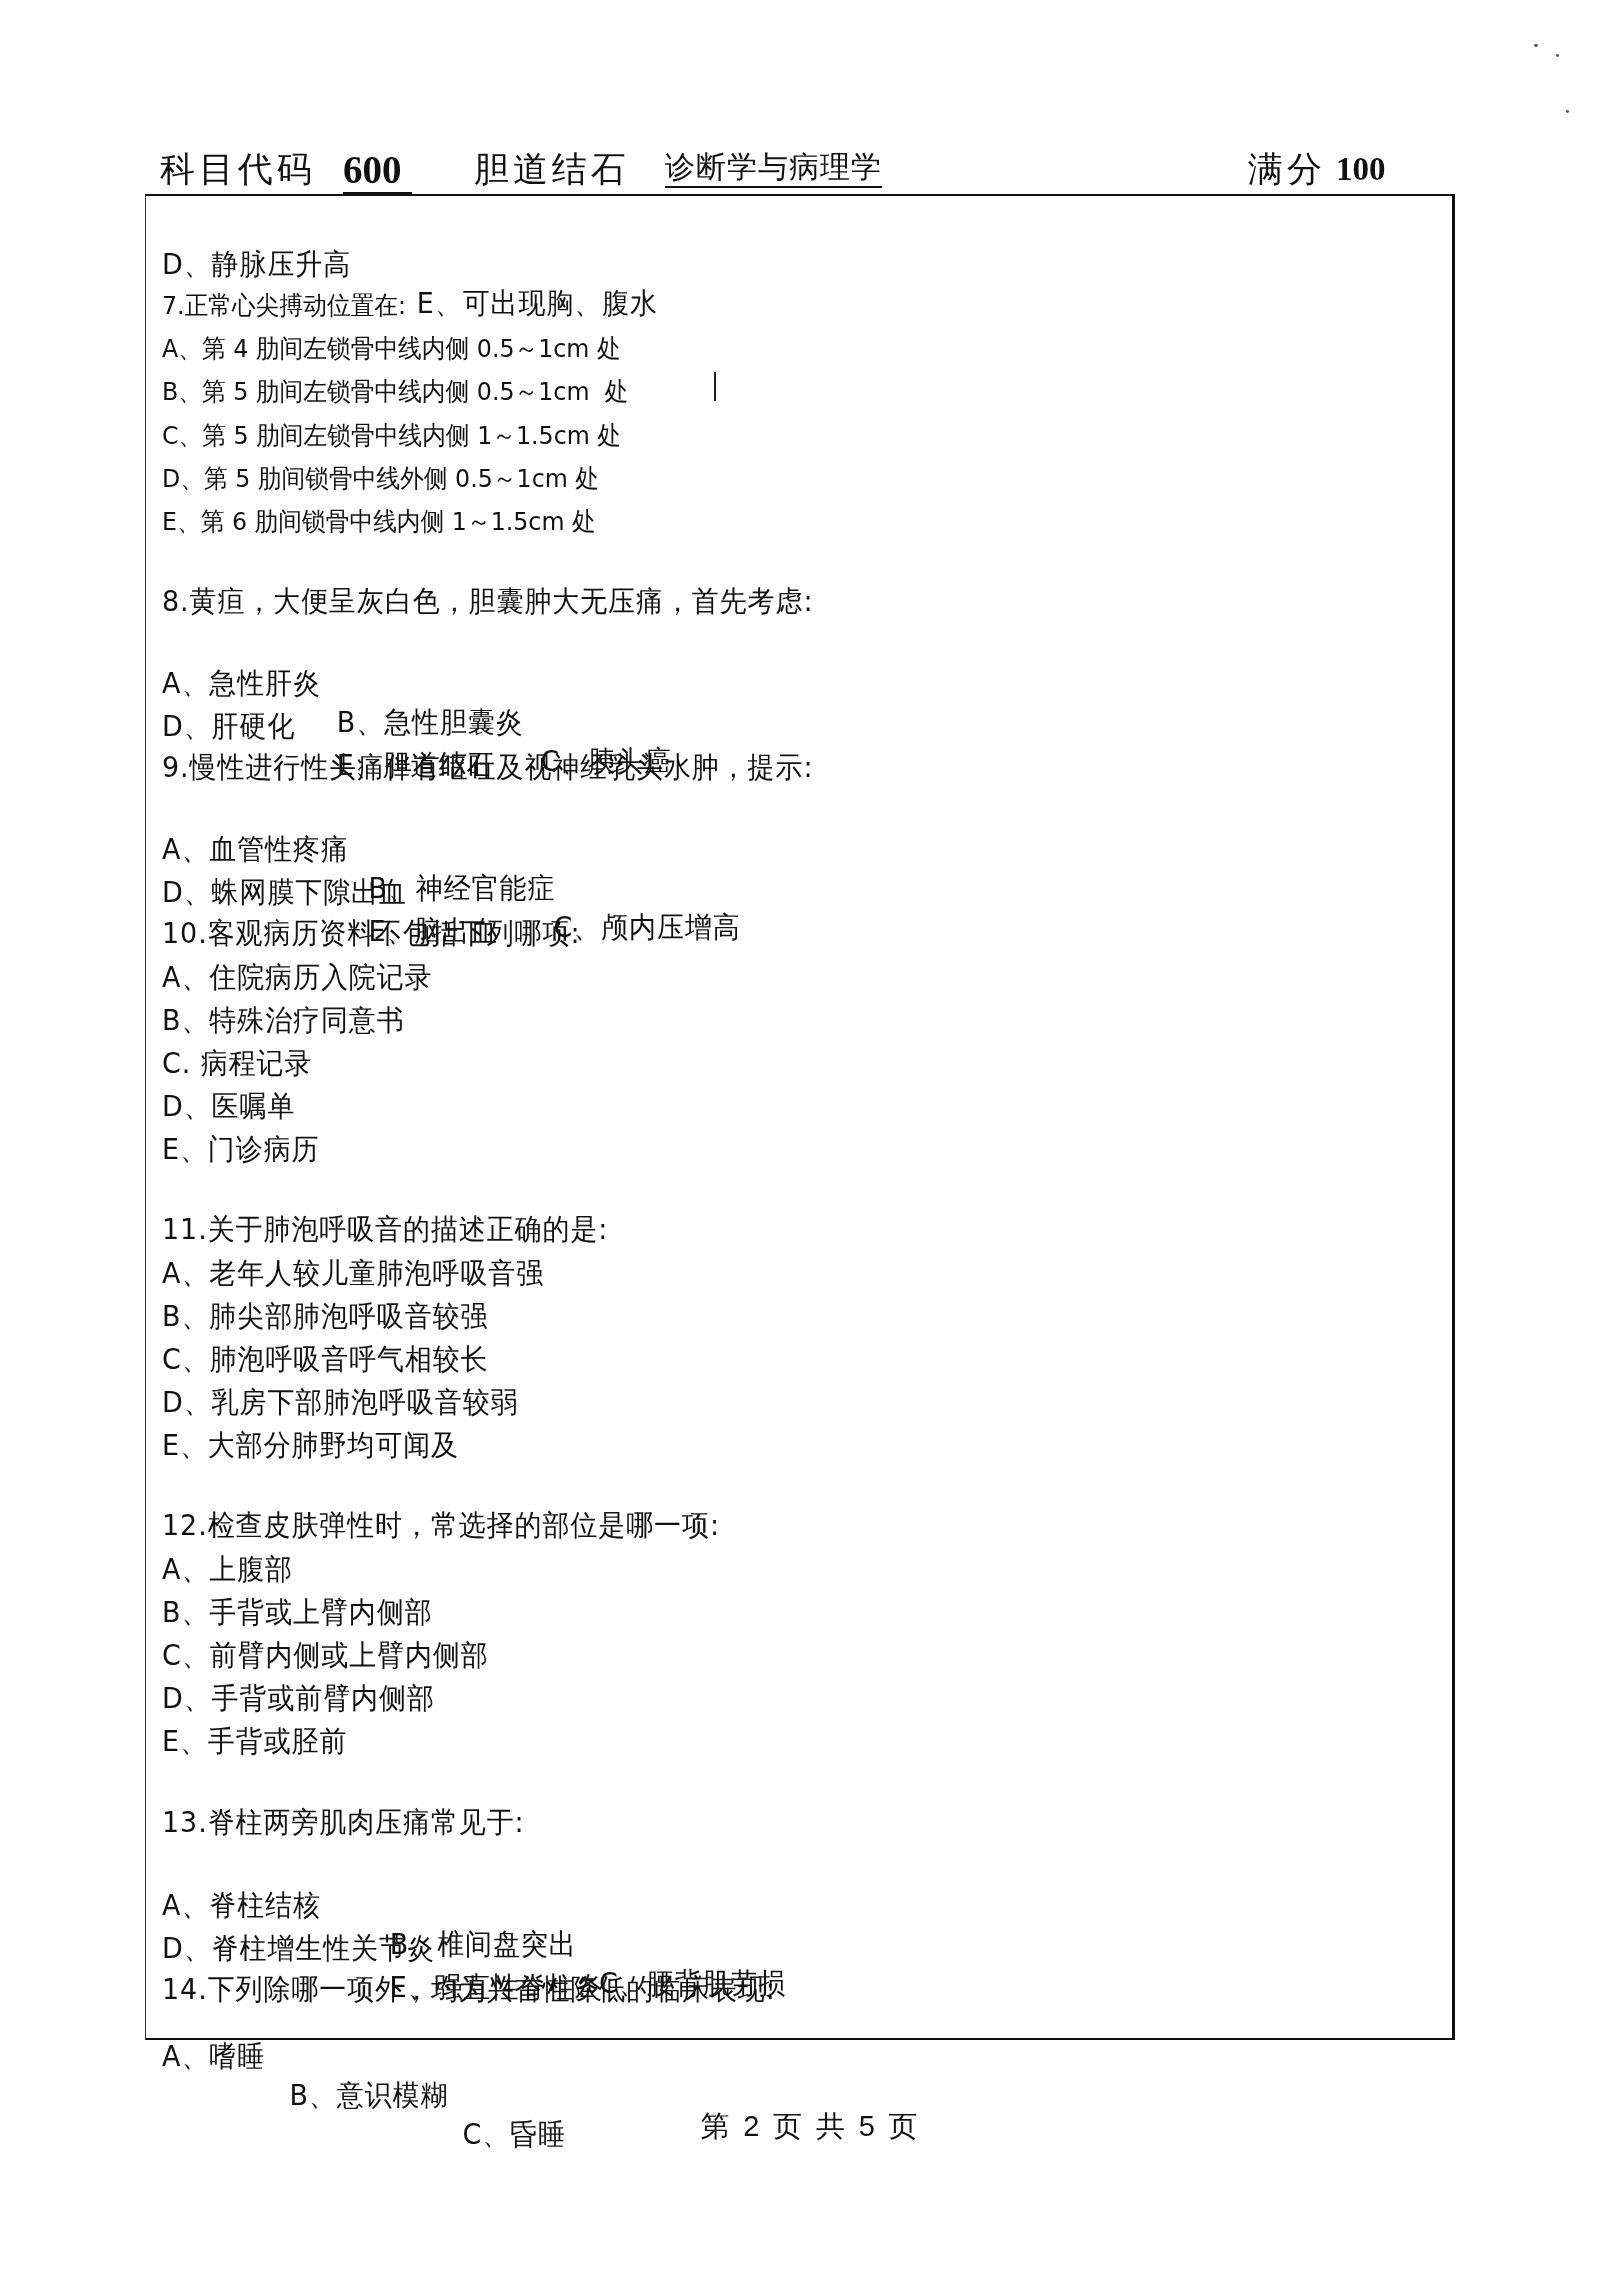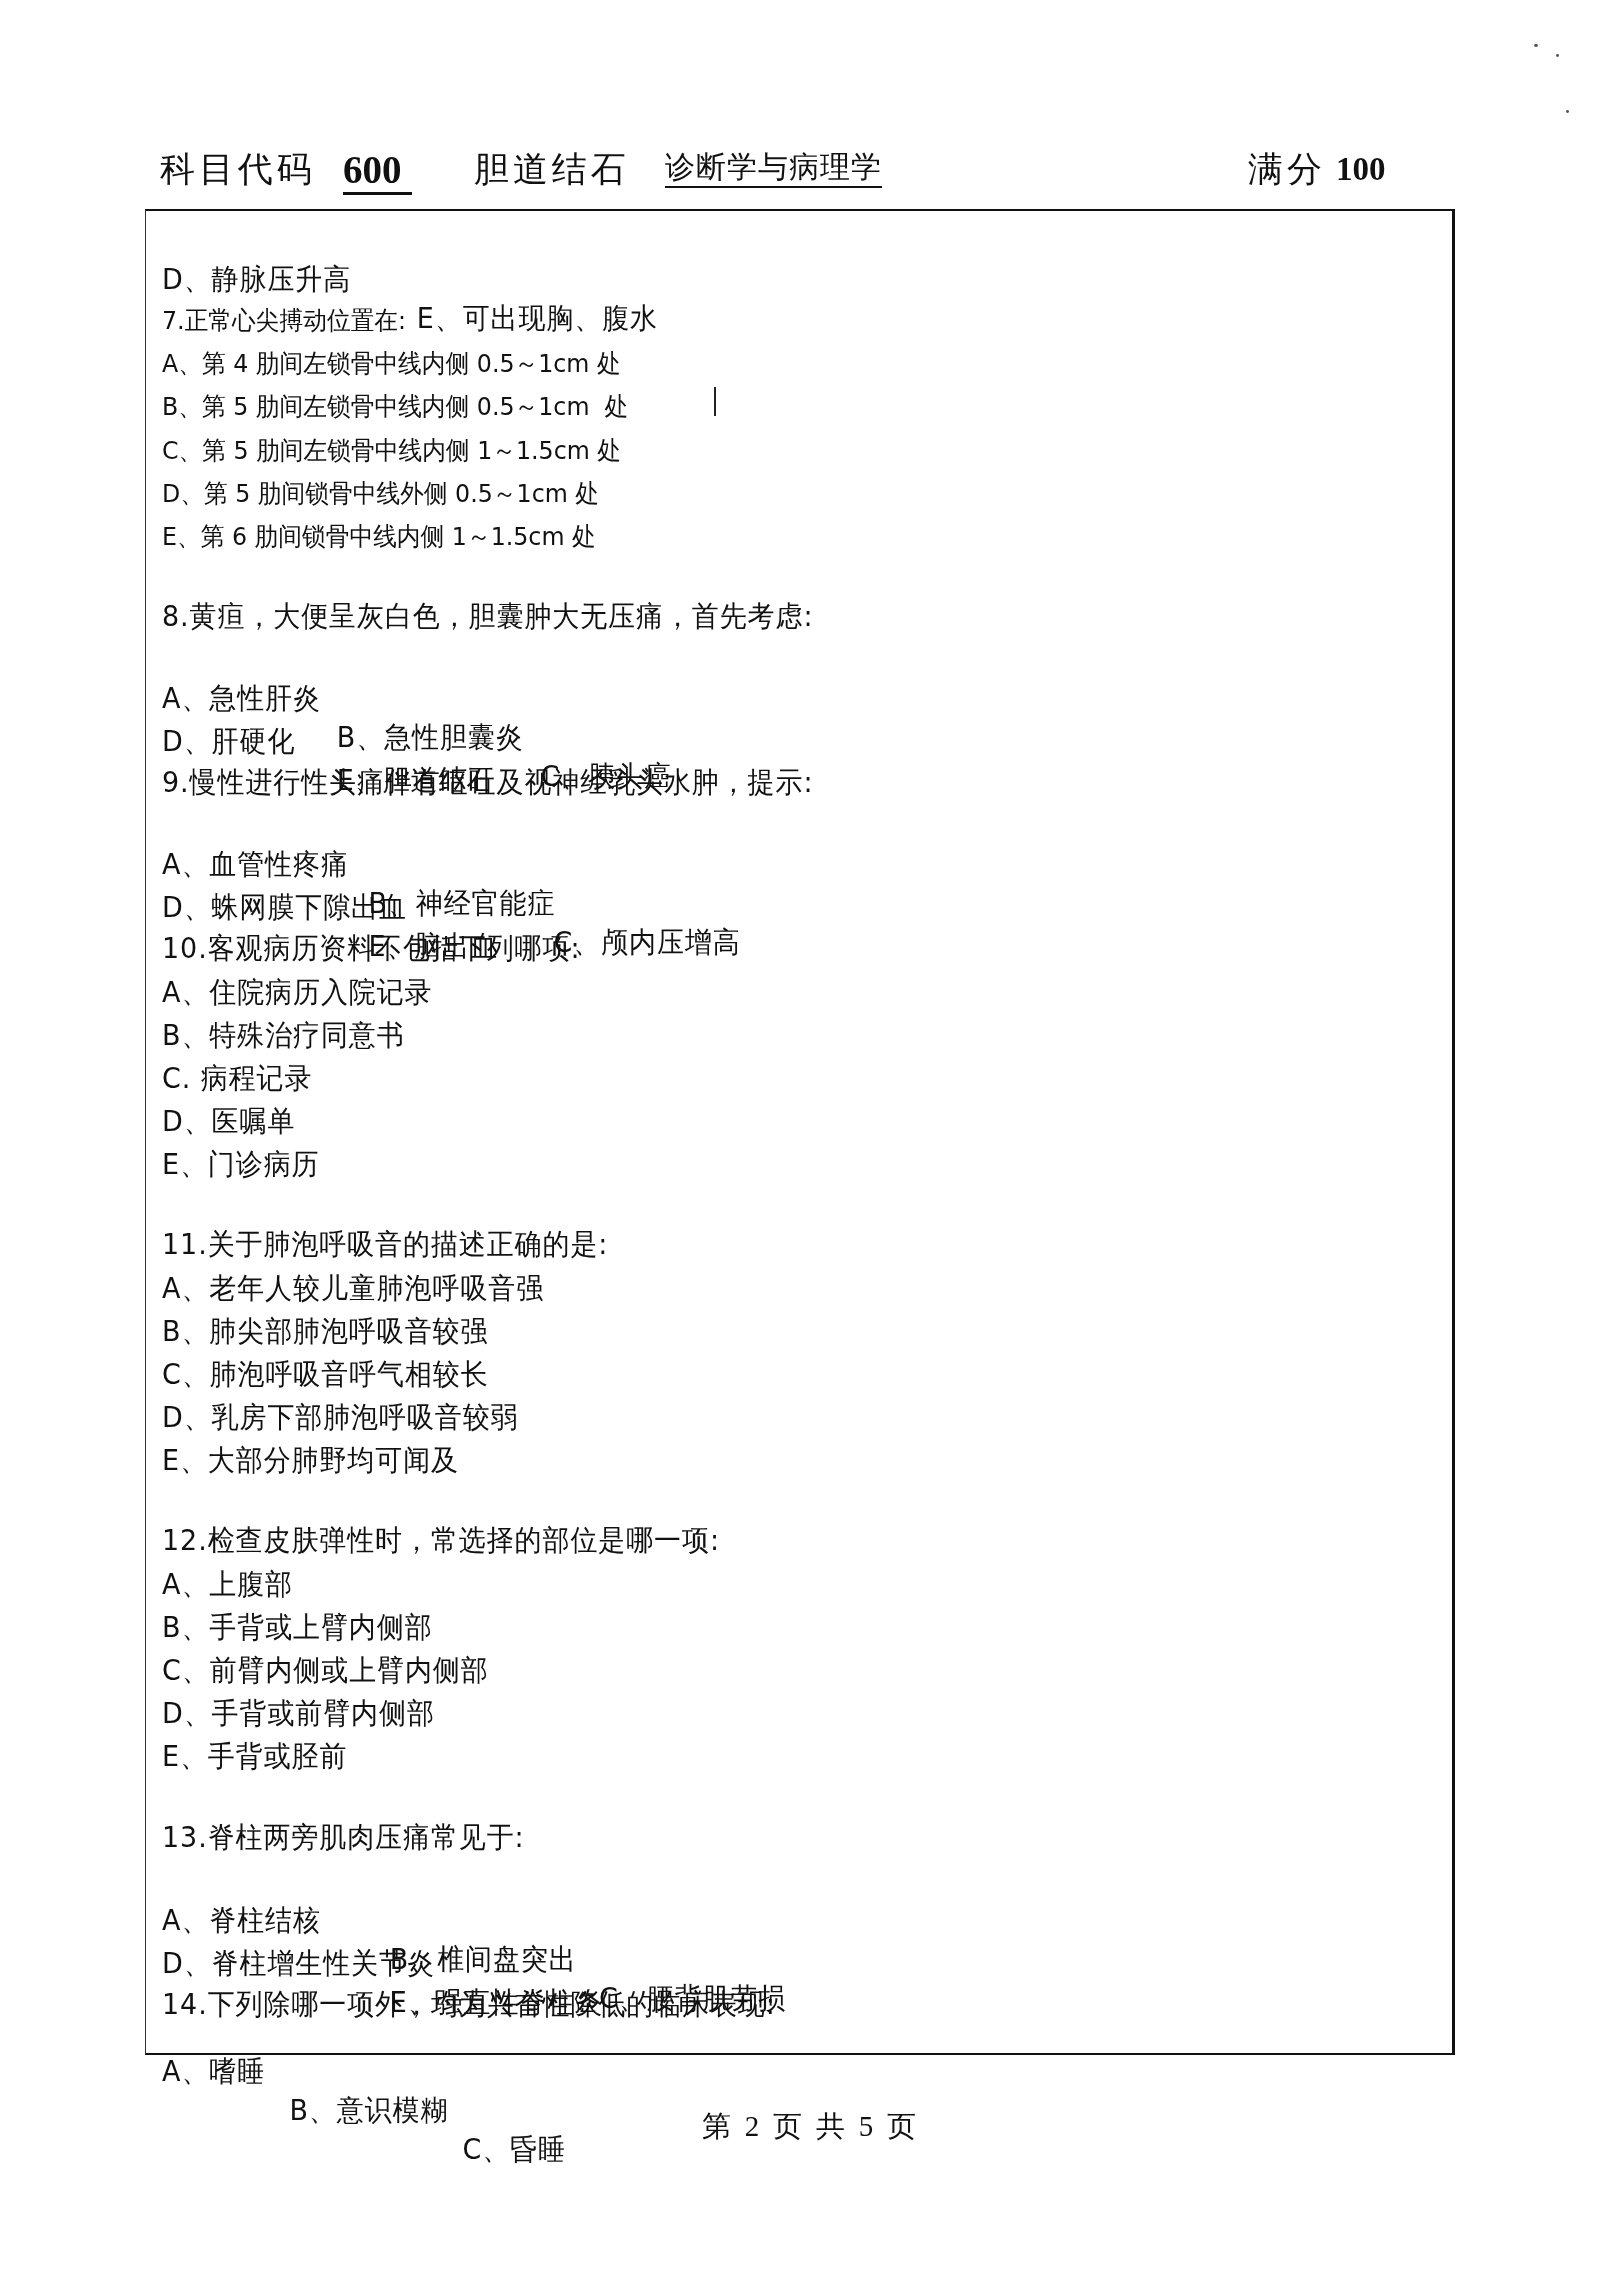--- a/index.html
+++ b/index.html
@@ -48,21 +48,21 @@
       position: absolute;
       left: 333px;
       top: 47px;
       width: 69px;
       height: 2.9px;
       background: #111;
     }
     .box {
       position: absolute;
       left: 145px;
-      top: 209px;
+      top: 194px;
       width: 1306px;
       height: 1842px;
       border-top: 2.9px solid #111;
       border-right: 3.9px solid #111;
       border-bottom: 2.9px solid #111;
       border-left: 1.5px solid #333;
     }
     .line {
       position: absolute;
       left: 15.7px;
@@ -90,21 +90,21 @@
       height: 29px;
       background: #222;
     }
     .footer {
       position: absolute;
       top: 2107px;
       left: 0;
       width: 1620px;
       text-align: center;
       font-size: 29px;
-      font-family: Liberation Serif, serif;
+      font-family: Liberation Sans, sans-serif;
       letter-spacing: 2px;
       word-spacing: 9.8px;
     }
     .footer span { margin: 0 5.9px; }
     .speck {
       position: absolute;
       background: #555;
       border-radius: 50%;
     }
   </style>

